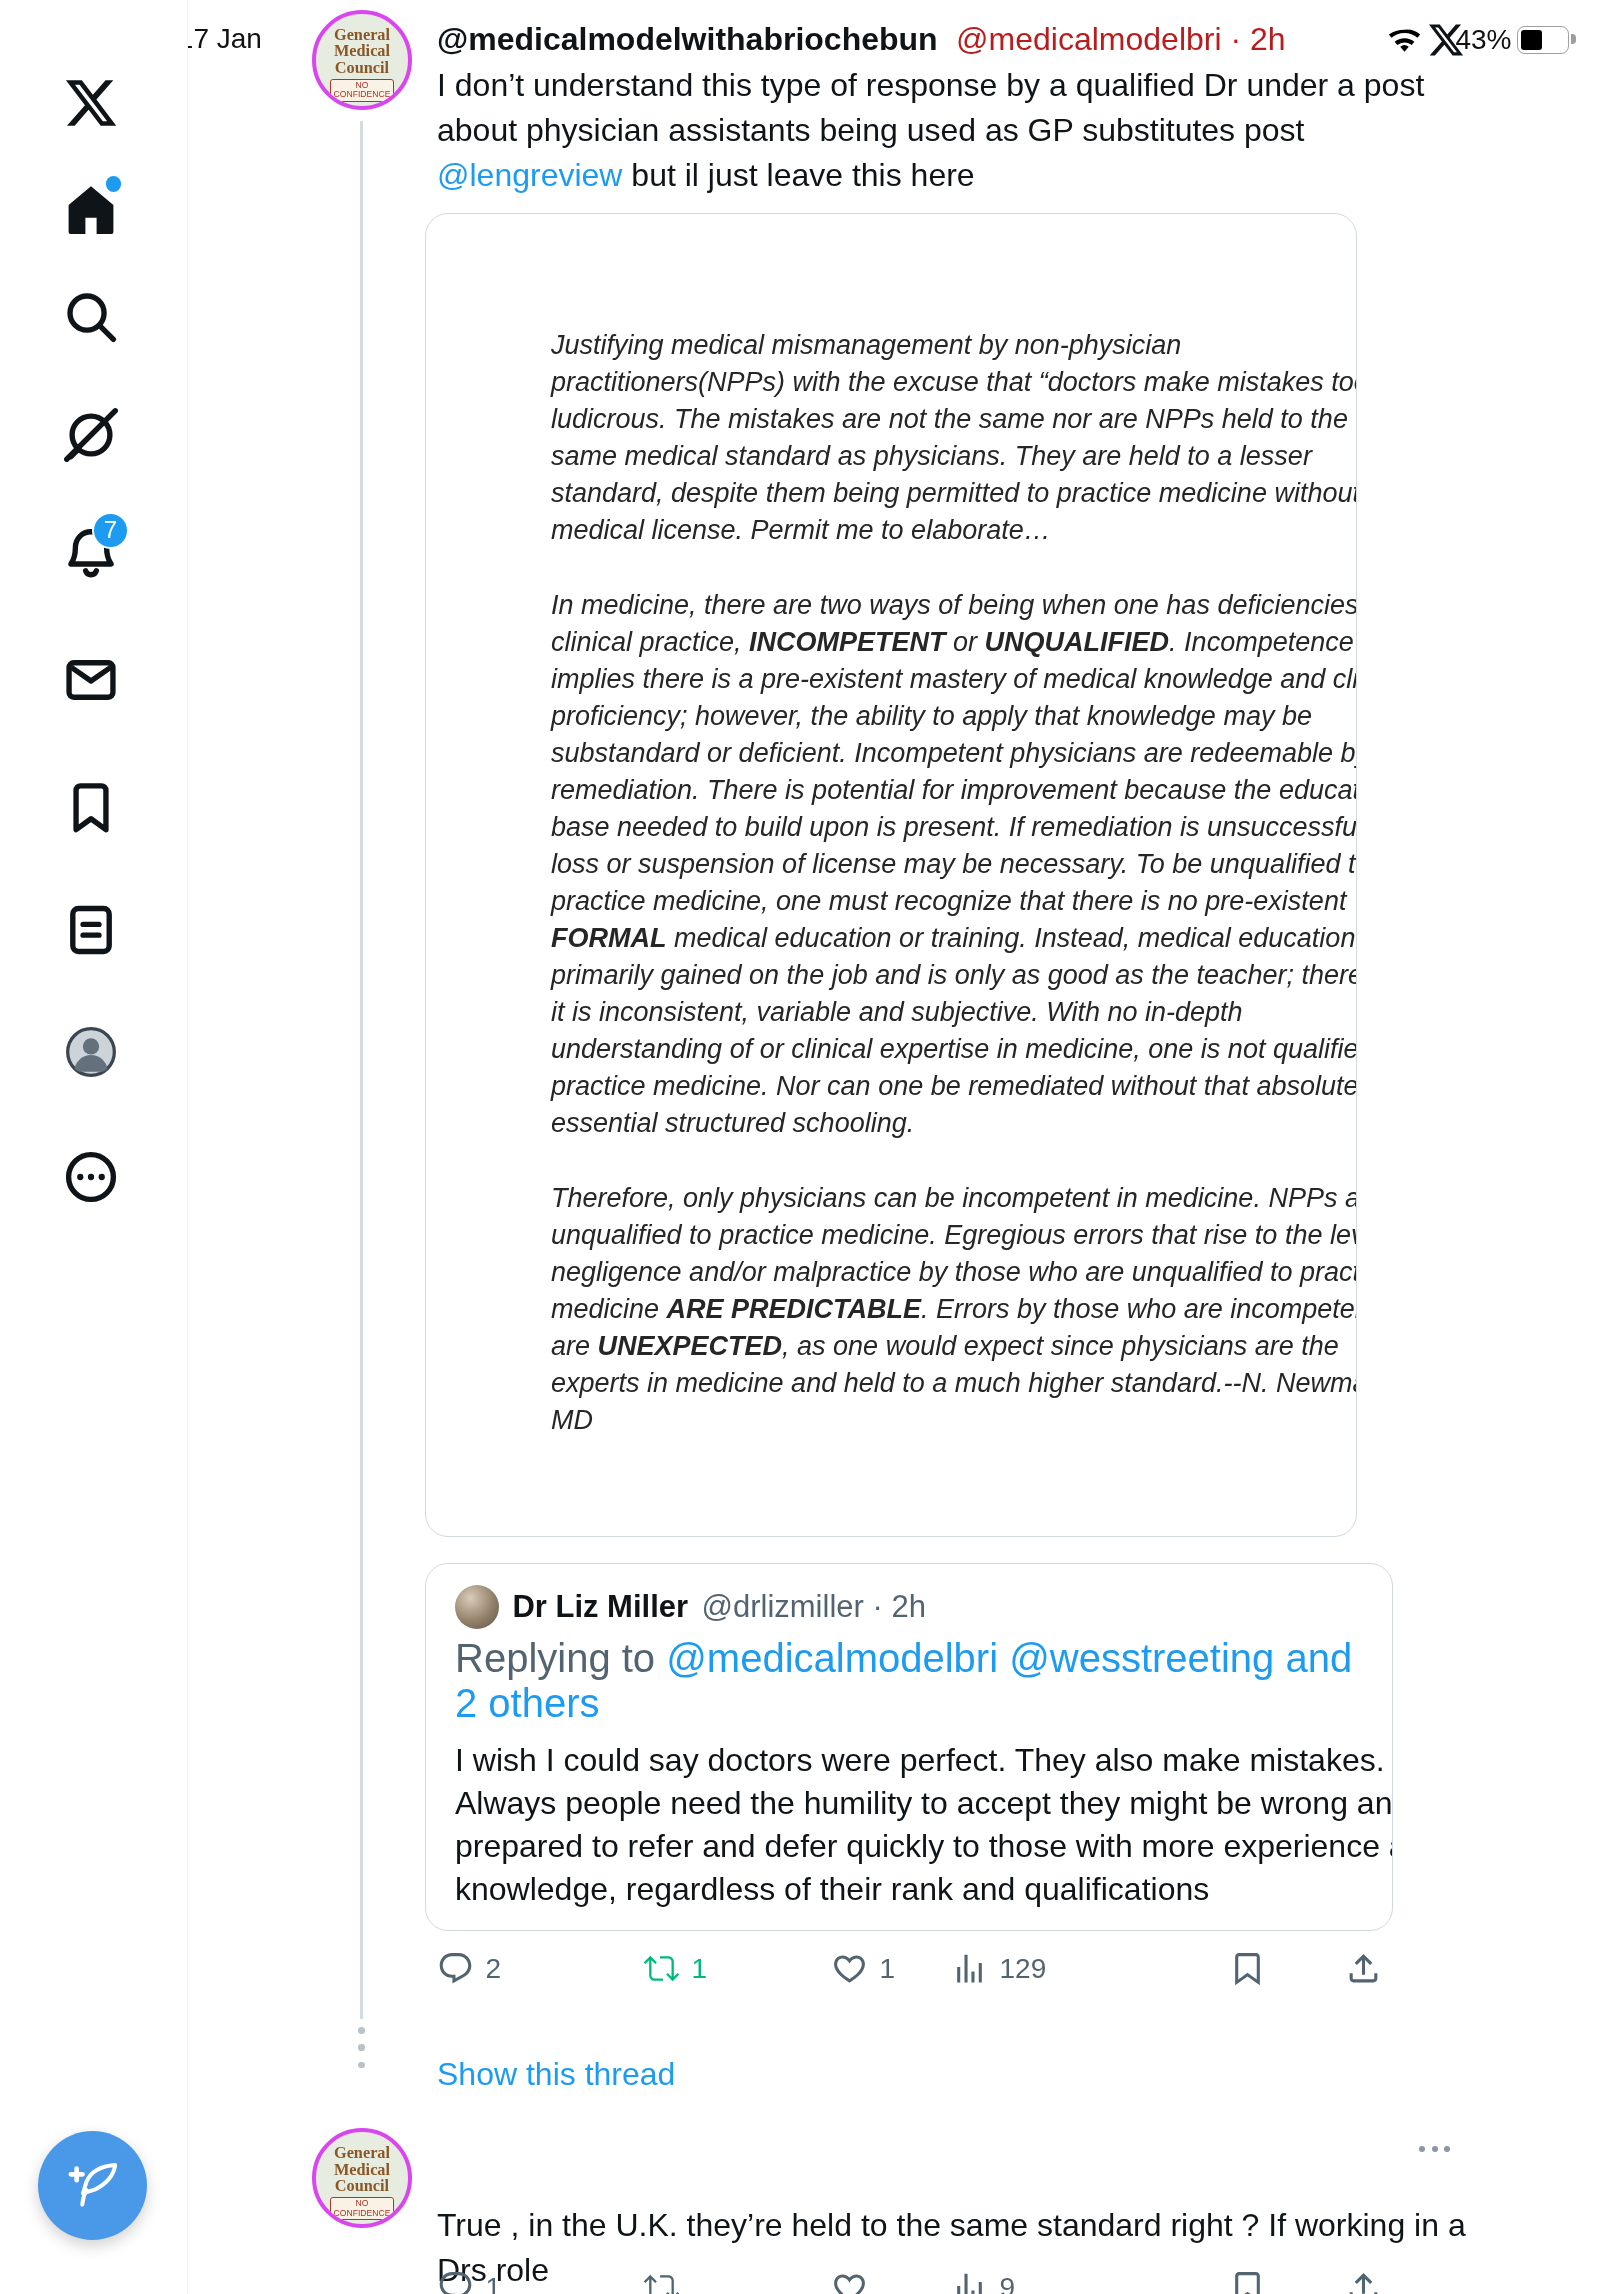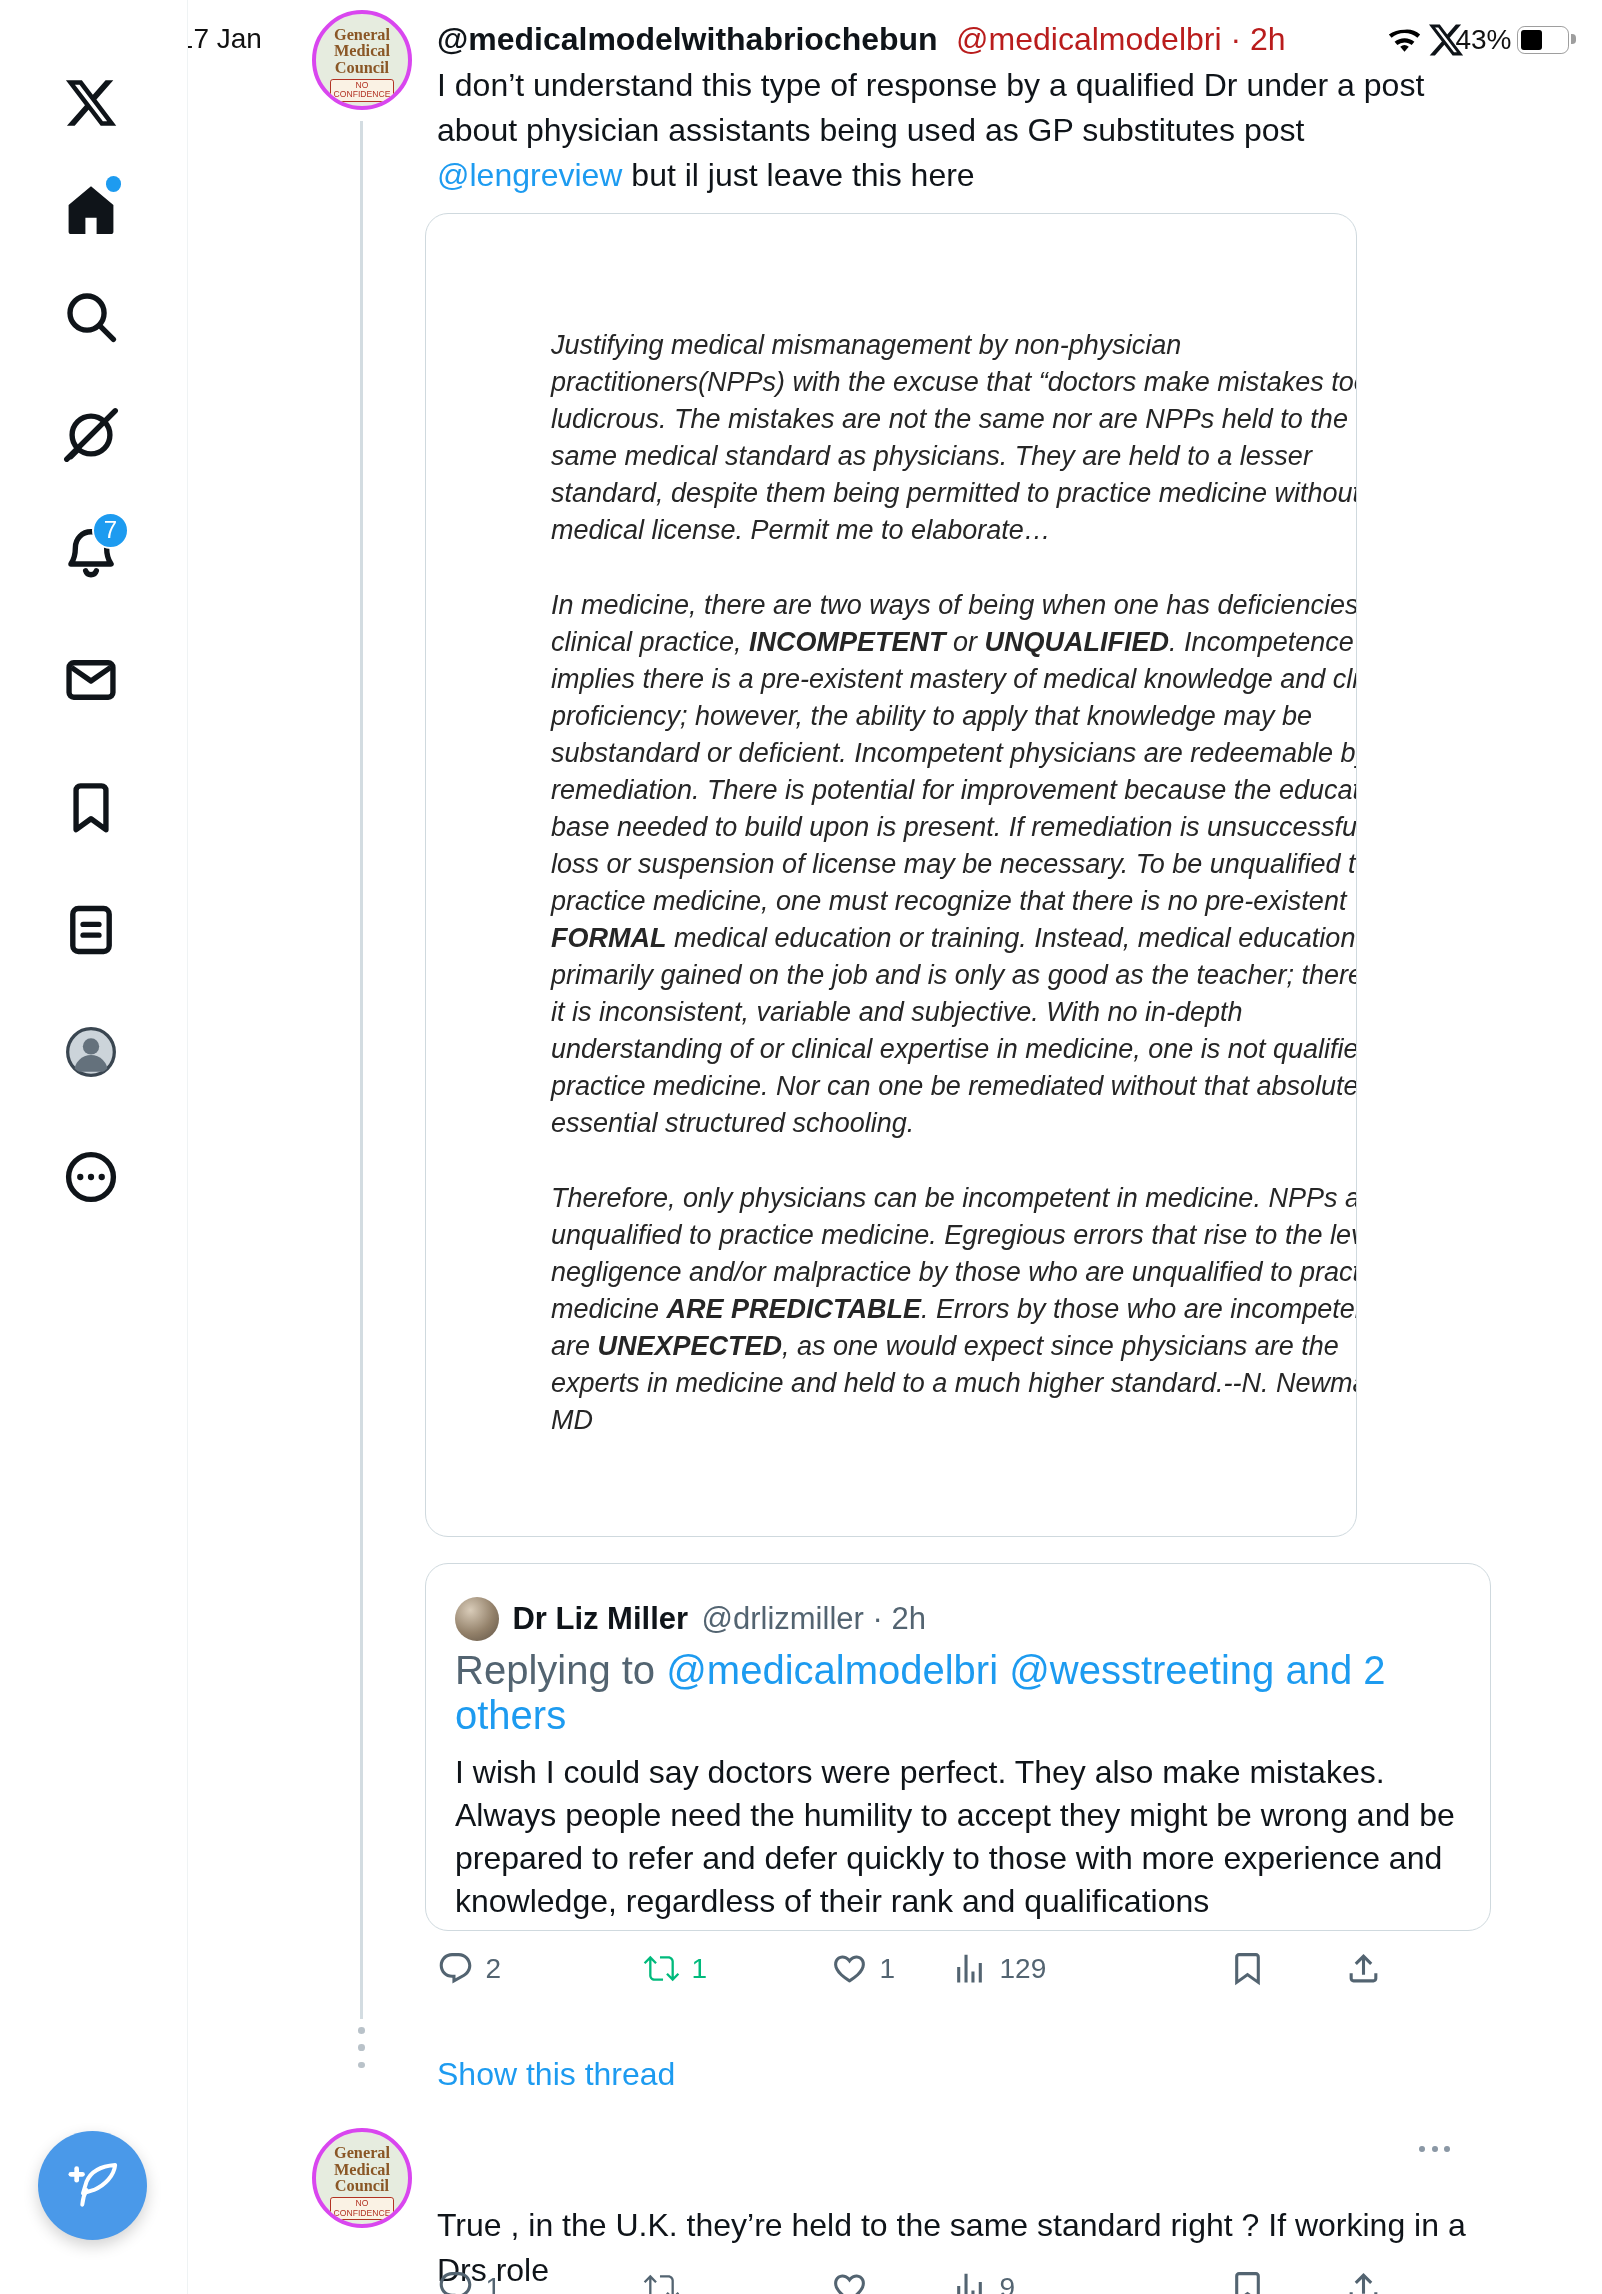--- a/index.html
+++ b/index.html
@@ -47,22 +47,22 @@
   .tweet-body{position:absolute;left:125px;width:1052px;font-size:32px;line-height:45px;color:#0f1419;}
   .link{color:#1d9bf0;}
   .muted{color:#536471;}
   .b{font-weight:bold;}
 
   .image-card{position:absolute;left:113px;top:213px;width:932px;height:1324px;border:1px solid #cfd9de;
               border-radius:23px;background:#fff;overflow:hidden;box-sizing:border-box;cursor:pointer;}
   .img-text{margin:113px 67px 0 125px;width:869px;font-style:italic;font-size:27px;line-height:37px;color:#262626;}
   .img-text p{margin:0 0 38px 0;}
 
-  .quote-card{position:absolute;left:113px;top:1563px;width:1066px;height:368px;border:1px solid #cfd9de;
-              border-radius:23px;background:#fff;box-sizing:border-box;padding:33px 29px;overflow:hidden;cursor:pointer;}
+  .quote-card{position:absolute;left:113px;top:1563px;width:968px;height:368px;border:1px solid #cfd9de;
+              border-radius:23px;background:#fff;box-sizing:border-box;padding:21px 29px;overflow:hidden;cursor:pointer;}
   .q-header{display:flex;align-items:center;gap:13.4px;font-size:31px;white-space:nowrap;}
   .q-avatar{width:44px;height:44px;border-radius:50%;flex:0 0 44px;
             background:radial-gradient(circle at 35% 30%,#d9ccb9,#93816a 55%,#5e5244);}
   .q-name{font-weight:bold;color:#0f1419;}
   .q-meta{color:#536471;}
   .q-replying{margin-top:7px;font-size:40px;}
   .q-body{margin-top:13.4px;font-size:32px;line-height:43px;color:#0f1419;width:1001px;}
 
   .eng-row{position:absolute;height:42px;}
   .eng{position:absolute;display:flex;align-items:center;gap:11.5px;color:#536471;font-size:28px;cursor:pointer;}

